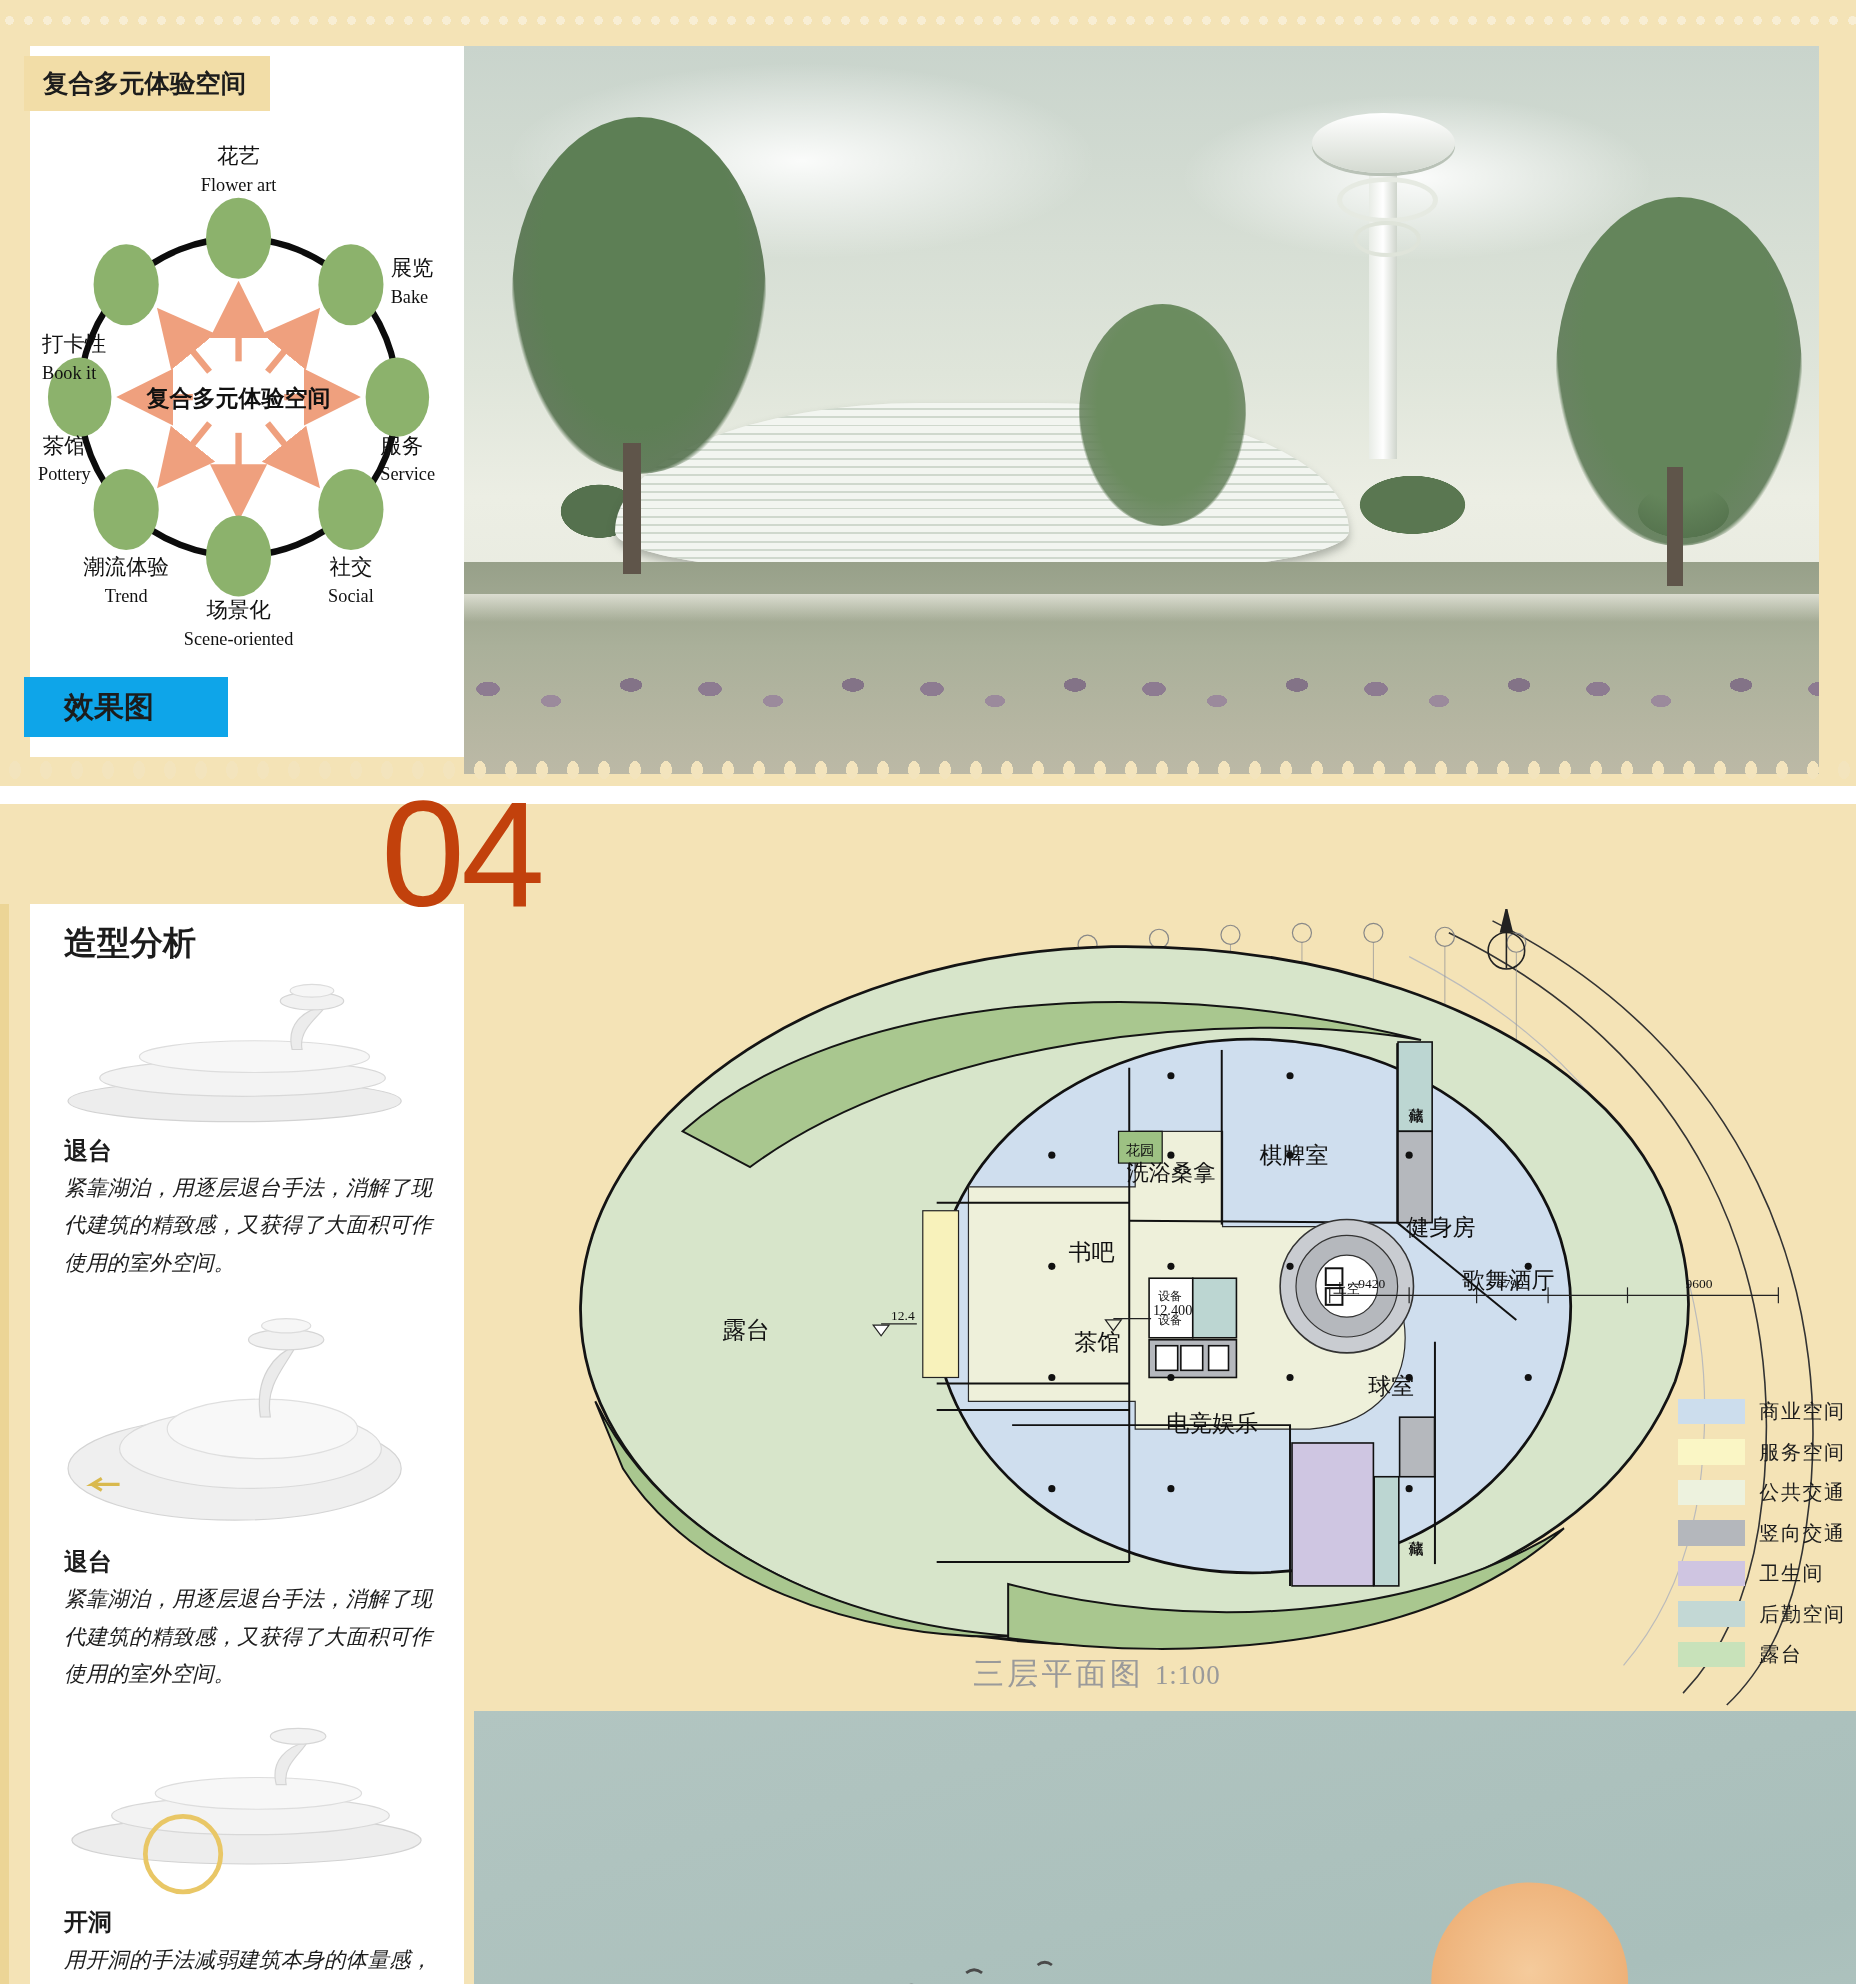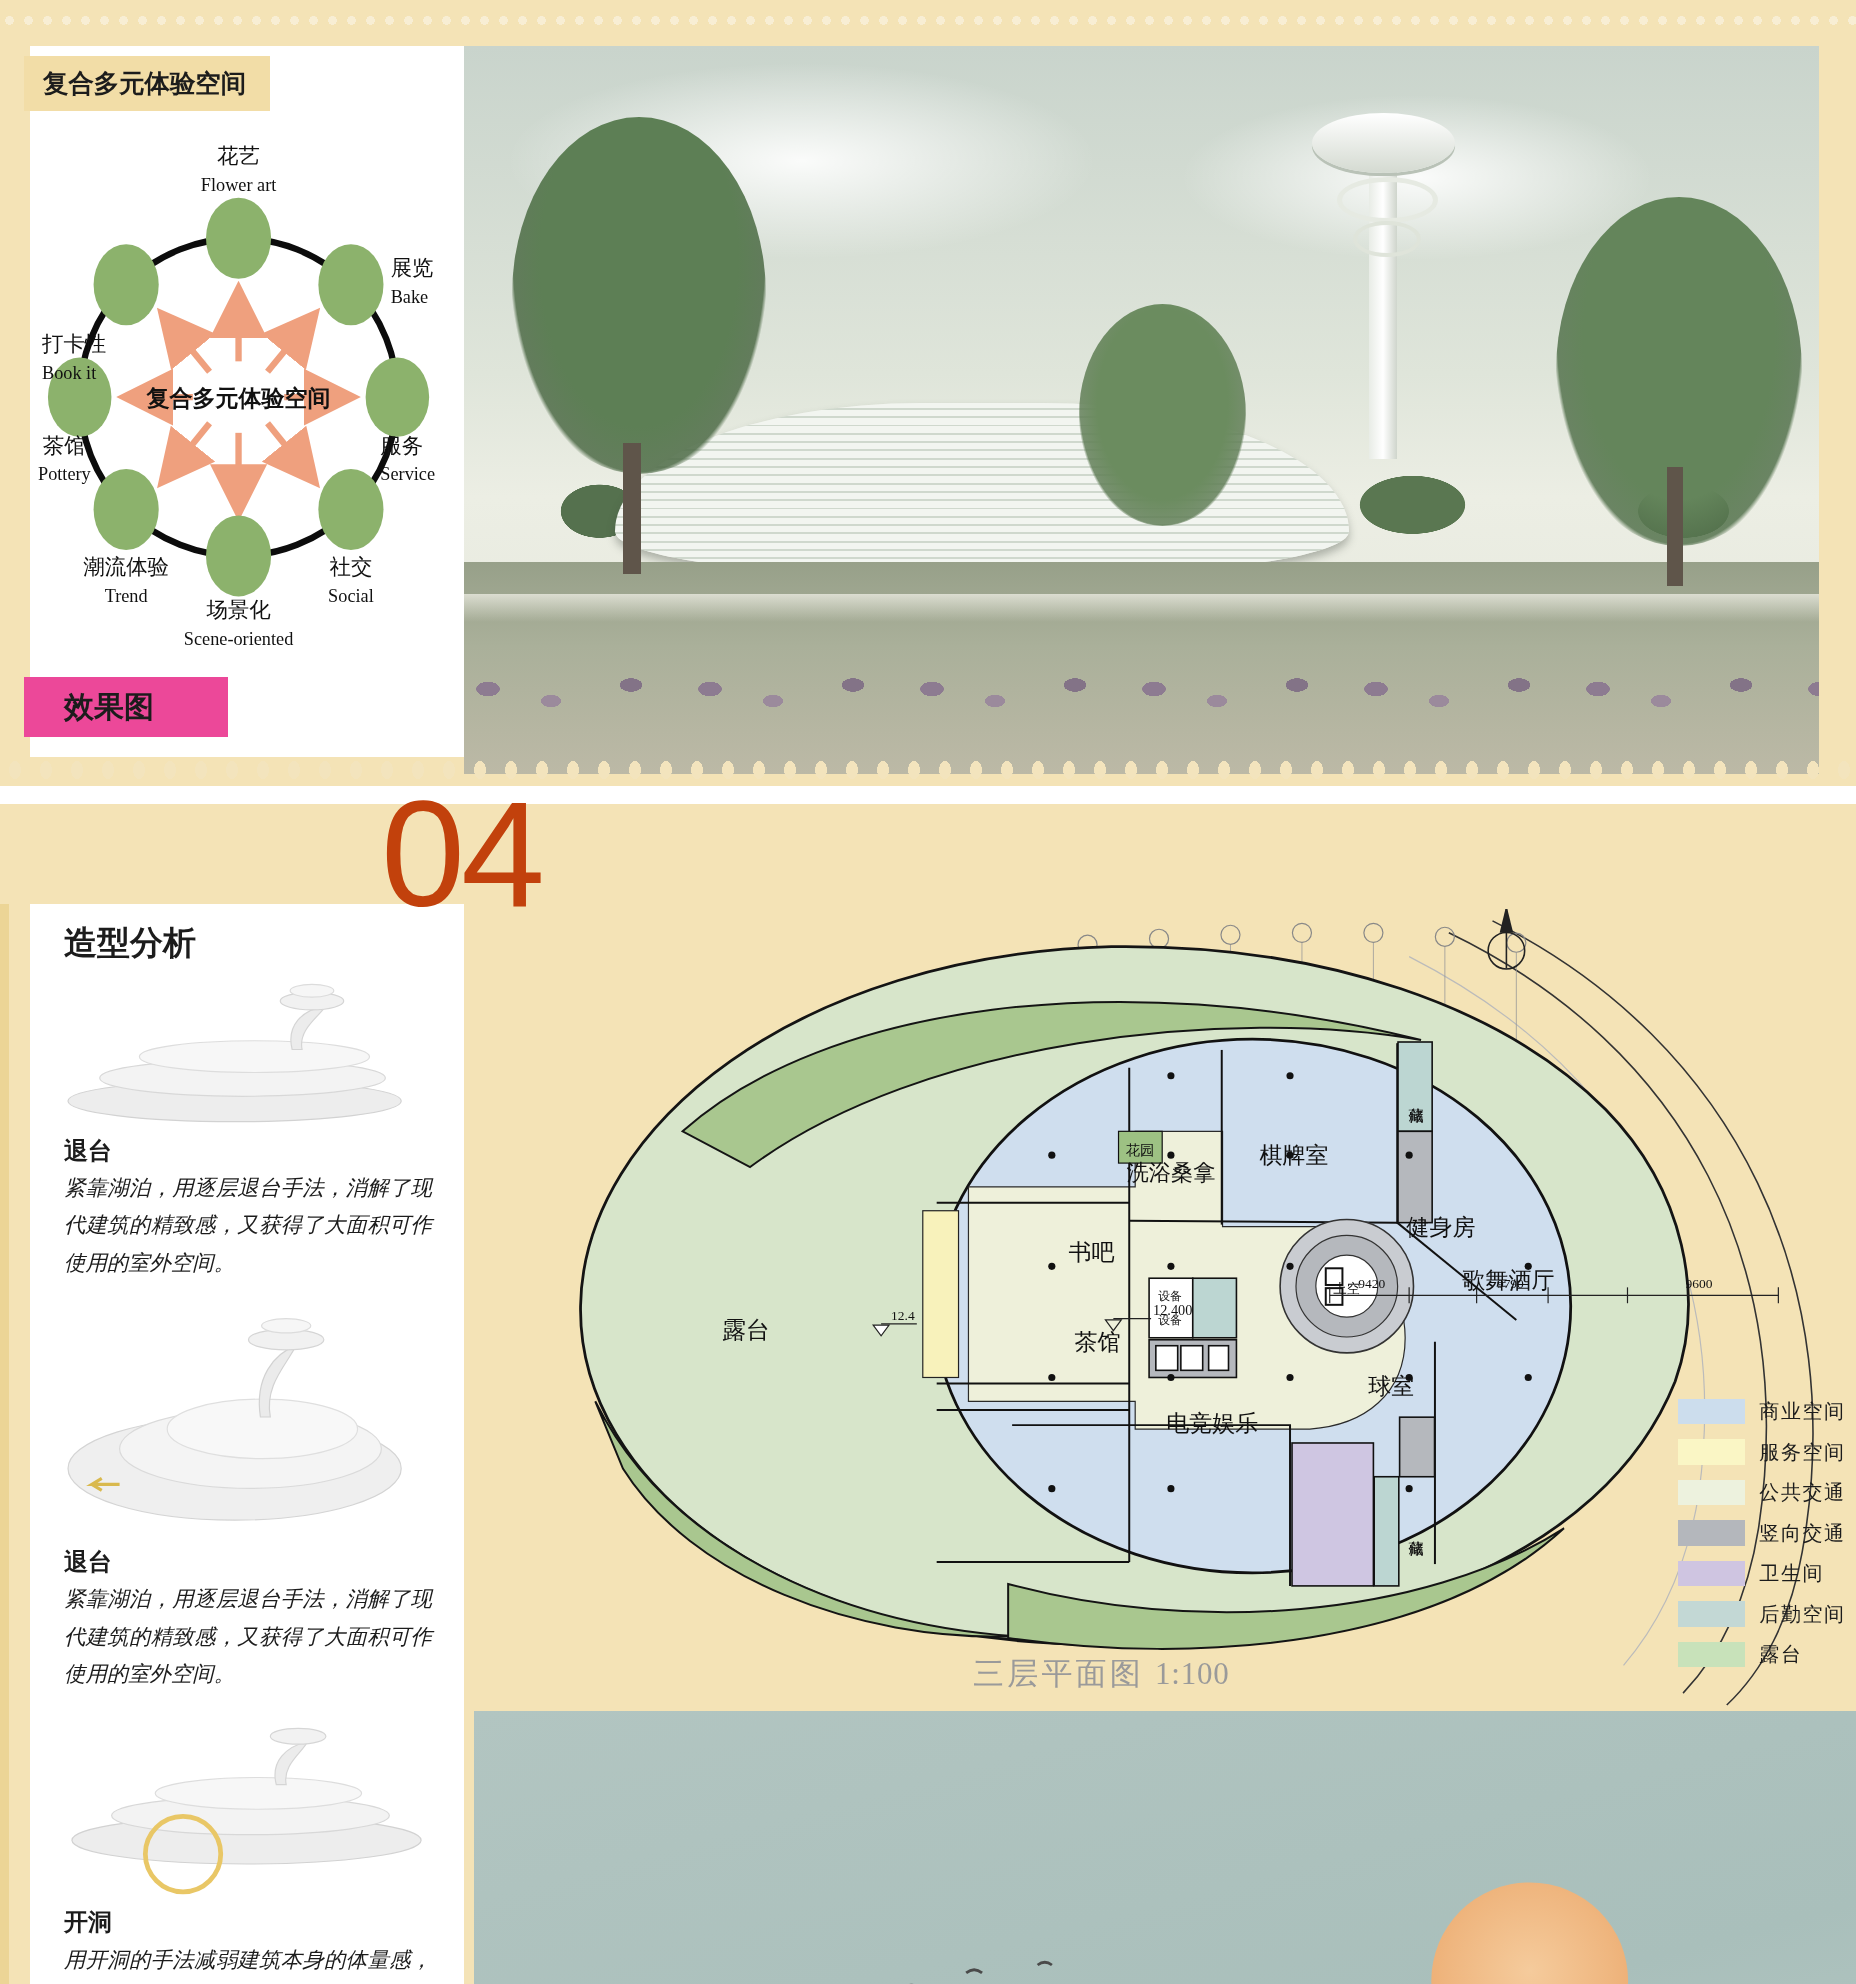--- a/index.html
+++ b/index.html
@@ -21,21 +21,21 @@
   .exp-band{left:24px;top:56px;width:246px;height:55px;background:#f2dda7;z-index:3;
             display:flex;align-items:center;padding-left:19px;box-sizing:border-box;}
   .exp-band span{font-size:25.4px;font-weight:bold;font-family:"Liberation Serif",serif;}
   .exp-svg{left:38px;top:131px;}
   .exp-svg text{font-family:"Liberation Serif",serif;fill:#111;}
   .exp-svg .zh{font-size:54px;}
   .exp-svg .en{font-size:46px;}
   .exp-svg .center-zh{font-size:58px;font-weight:bold;}
 
   
-  .fx-band{left:24px;top:677px;width:204px;height:60px;background:#ec4899;z-index:7;
+  .fx-band{left:24px;top:677px;width:204px;height:60px;background:#0ea5e9;z-index:7;
            display:flex;align-items:center;padding-left:40px;box-sizing:border-box;}
   .fx-band span{font-size:30px;font-weight:bold;}
 
   
   .render{left:464px;top:46px;width:1355px;height:728px;overflow:hidden;
           background:linear-gradient(#c9d4cc 0%,#dfe5da 45%,#eceee4 62%,#e4e6da 100%);}
   .r-cloud{width:595px;height:198px;border-radius:50%;background:radial-gradient(rgba(255,255,255,.9),rgba(255,255,255,0) 70%);}
   .r-treeline{left:0;top:389px;width:1355px;height:127px;
     background:radial-gradient(ellipse 64px 44px at 10% 60%,#55714e 60%,transparent 61%),
                radial-gradient(ellipse 79px 48px at 30% 55%,#5e7a55 60%,transparent 61%),
@@ -75,21 +75,21 @@
   .sec h3{font-size:24px;font-weight:bold;margin:10.3px 0 3.2px 0;}
   .sec p{font-size:21.4px;line-height:1.74;margin:0;text-align:justify;font-family:"Liberation Serif",serif;font-style:italic;}
   .model{position:relative;width:369px;}
   .model svg{display:block;}
 
   
   .plan-svg{left:476px;top:909px;}
   .plan-svg text{font-family:"Liberation Serif",serif;fill:#111;}
   .plan-caption{left:973px;top:1653px;width:397px;color:#9a9a9a;z-index:4;
     font-family:"Liberation Serif",serif;font-size:31px;letter-spacing:3.2px;}
-  .plan-caption .scl{font-size:31px;letter-spacing:0.8px;}
+  .plan-caption .scl{font-size:27px;letter-spacing:0.8px;}
 
   
   .legend{left:1678px;top:1398px;width:175px;}
   .legend-row{display:flex;align-items:center;margin-bottom:13.5px;}
   .swatch{width:67px;height:25.4px;margin-right:14.3px;flex:0 0 auto;}
   .legend-label{font-size:20px;font-family:"Liberation Serif",serif;letter-spacing:1.6px;white-space:nowrap;}
 
   
   .section-wrap{left:474px;top:1711px;width:1382px;height:879px;overflow:hidden;
     background:linear-gradient(165deg,#b2c5c1 0%,#a9bfbb 45%,#bcccc7 80%,#c5d2cc 100%);}

